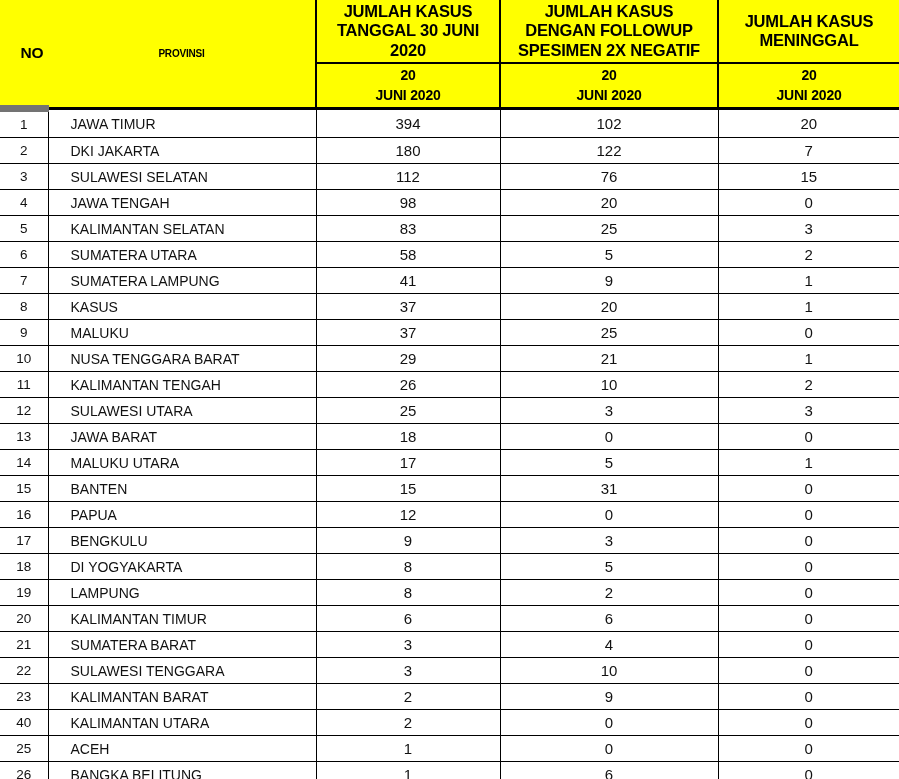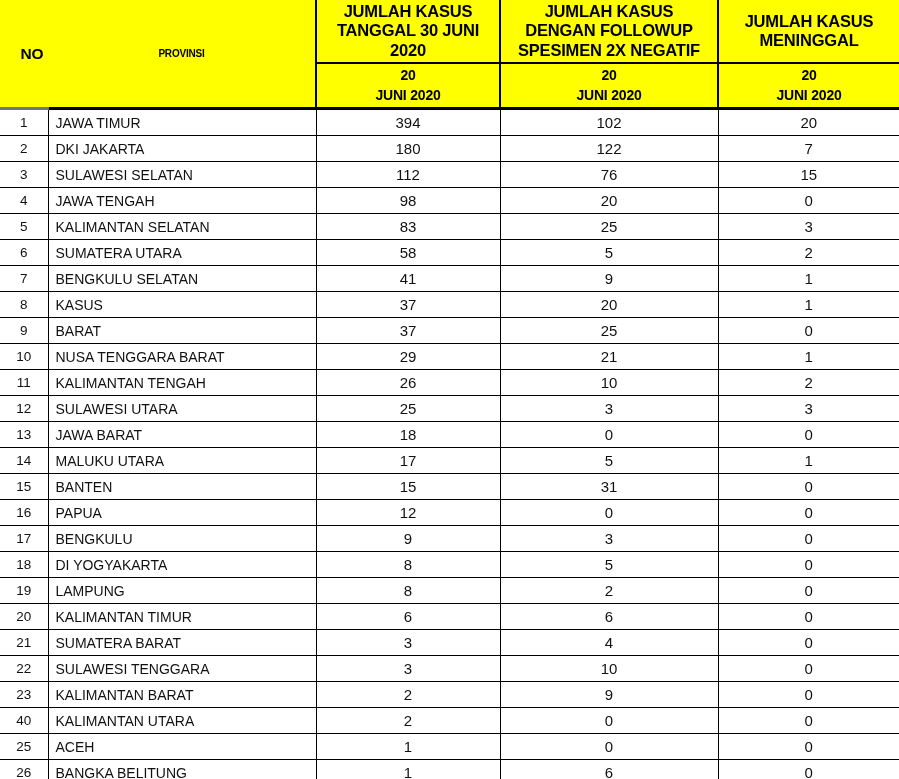--- a/index.html
+++ b/index.html
@@ -63,21 +63,21 @@
     border-bottom: 3px solid #000;
   }
   .hdr-sub:last-child { border-right: none; }
 
   .hdr-line { display: block; }
 
   
   .hdr-no {
     height: 105px;
     font-size: 15.5px;
-    border-bottom: 3px solid #737373;
+    border-bottom: 7px solid #737373;
     border-right: none;
     vertical-align: middle;
     padding-left: 16px;
   }
   .hdr-prov {
     height: 105px;
     font-size: 10px;
     border-bottom: 3px solid #000;
     border-right: 2px solid #000;
     vertical-align: middle;
@@ -93,21 +93,21 @@
     vertical-align: middle;
     background: #ffffff;
   }
   td.cell-no {
     text-align: center;
     border-right: 1.6px solid #000;
     font-size: 13.5px;
   }
   td.cell-prov {
     text-align: left;
-    padding-left: 7px;
+    padding-left: 22px;
     border-right: 1.6px solid #000;
     font-size: 14px;
     white-space: nowrap;
     overflow: hidden;
     margin-top: 23px;
   }
   td.cell-num {
     text-align: center;
     border-right: 1.6px solid #000;
     font-size: 15px;
@@ -200,35 +200,35 @@
         </tr>
         <tr>
           <td class="cell-no">6</td>
           <td class="cell-prov">SUMATERA UTARA</td>
           <td class="cell-num">58</td>
           <td class="cell-num">5</td>
           <td class="cell-num last">2</td>
         </tr>
         <tr>
           <td class="cell-no">7</td>
-          <td class="cell-prov">BENGKULU SELATAN</td>
+          <td class="cell-prov">SUMATERA LAMPUNG</td>
           <td class="cell-num">41</td>
           <td class="cell-num">9</td>
           <td class="cell-num last">1</td>
         </tr>
         <tr>
           <td class="cell-no">8</td>
           <td class="cell-prov">KASUS</td>
           <td class="cell-num">37</td>
           <td class="cell-num">20</td>
           <td class="cell-num last">1</td>
         </tr>
         <tr>
           <td class="cell-no">9</td>
-          <td class="cell-prov">BARAT</td>
+          <td class="cell-prov">MALUKU</td>
           <td class="cell-num">37</td>
           <td class="cell-num">25</td>
           <td class="cell-num last">0</td>
         </tr>
         <tr>
           <td class="cell-no">10</td>
           <td class="cell-prov">NUSA TENGGARA BARAT</td>
           <td class="cell-num">29</td>
           <td class="cell-num">21</td>
           <td class="cell-num last">1</td>

